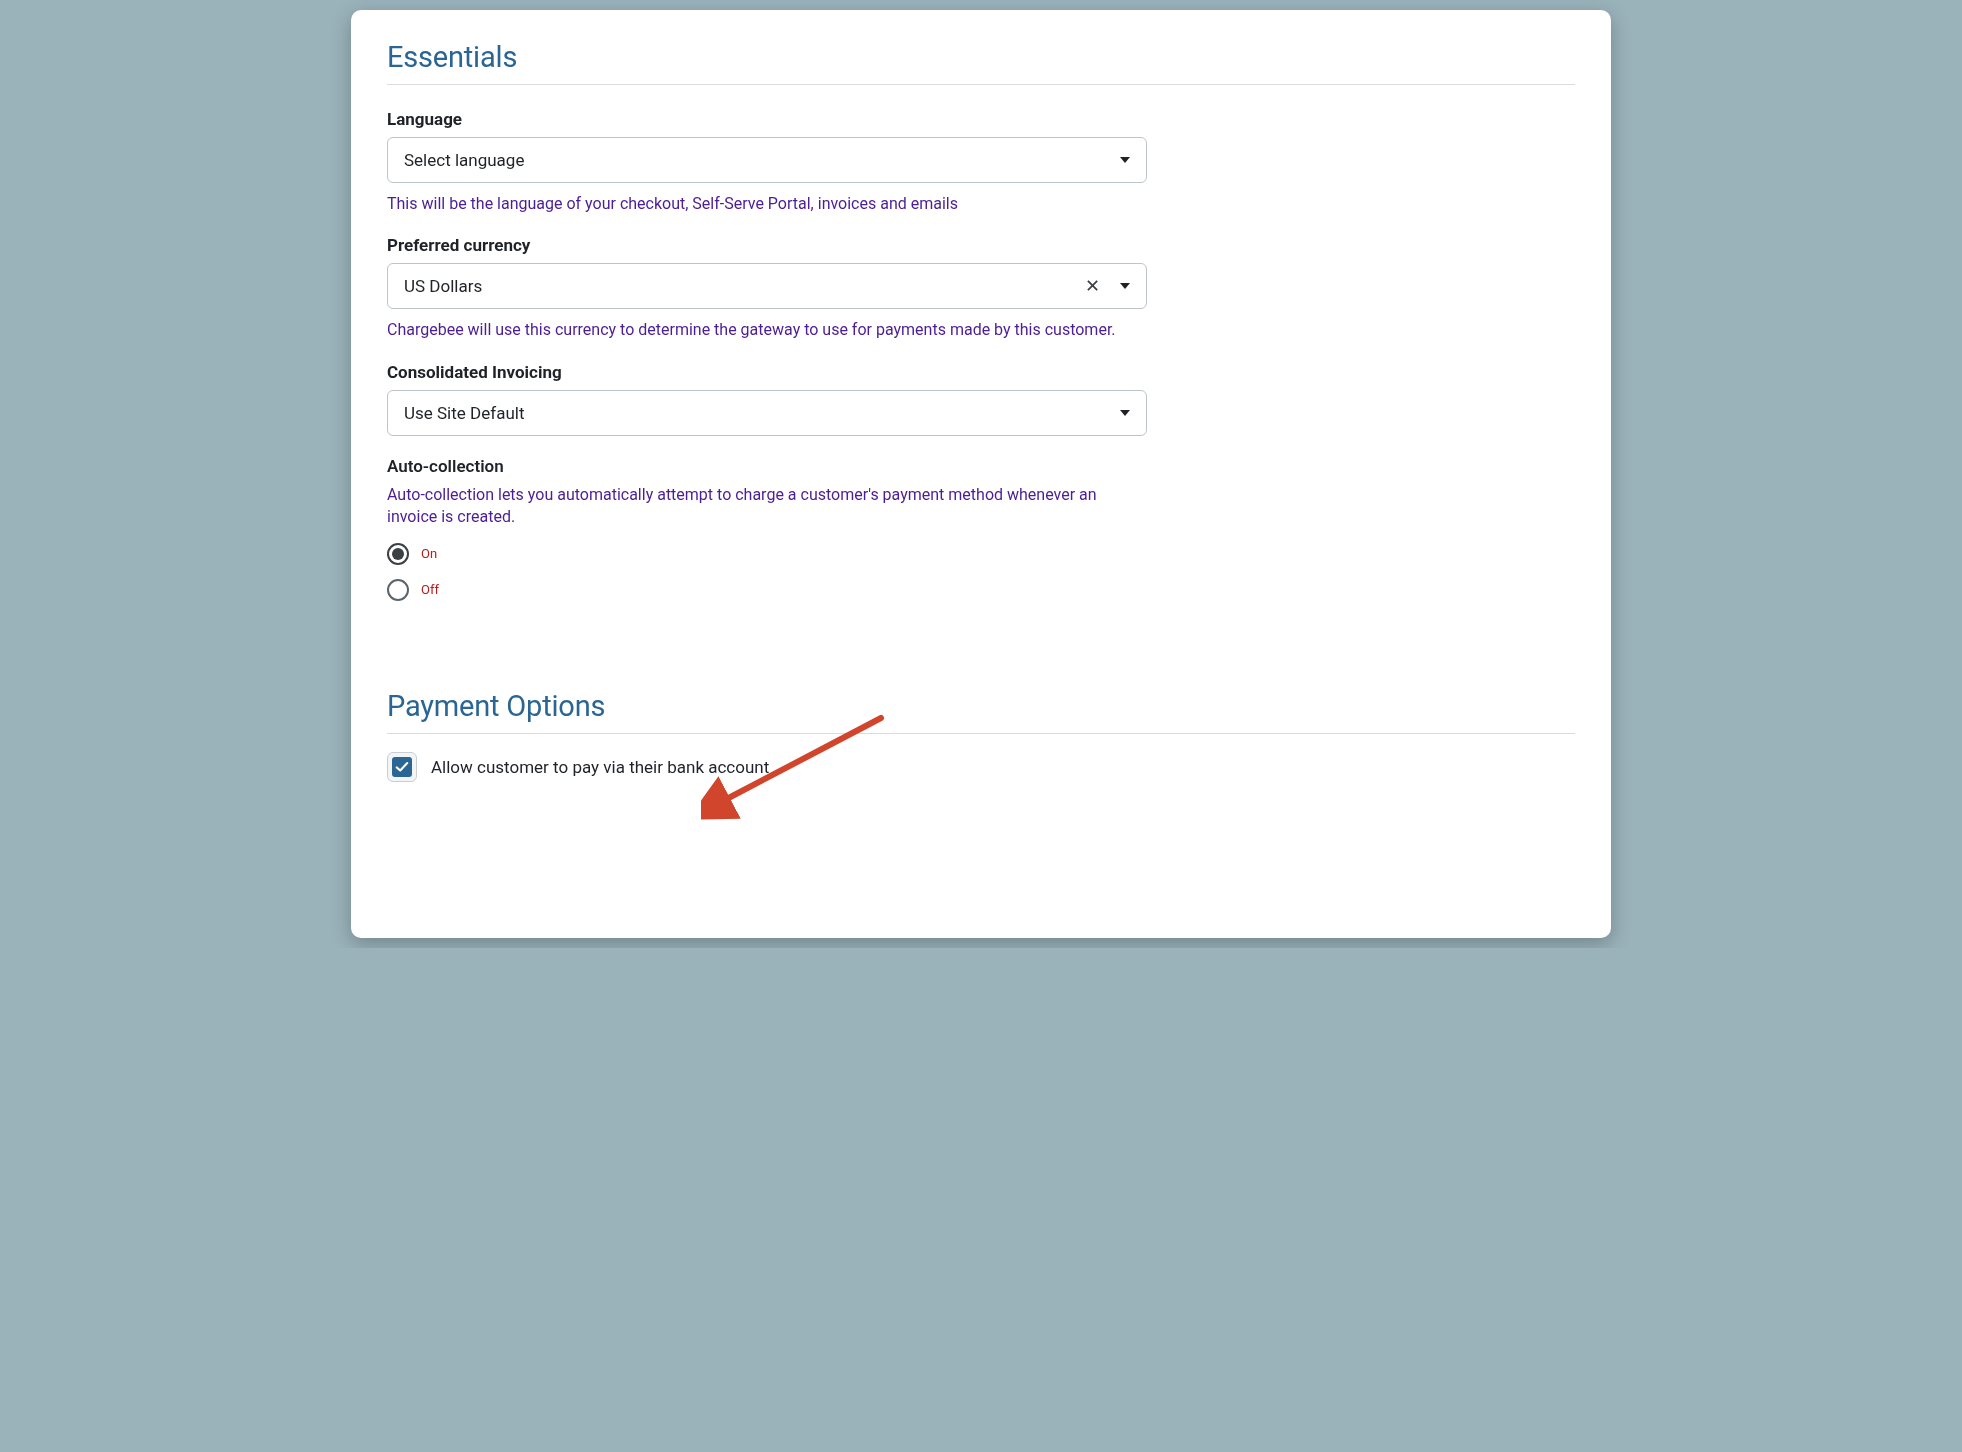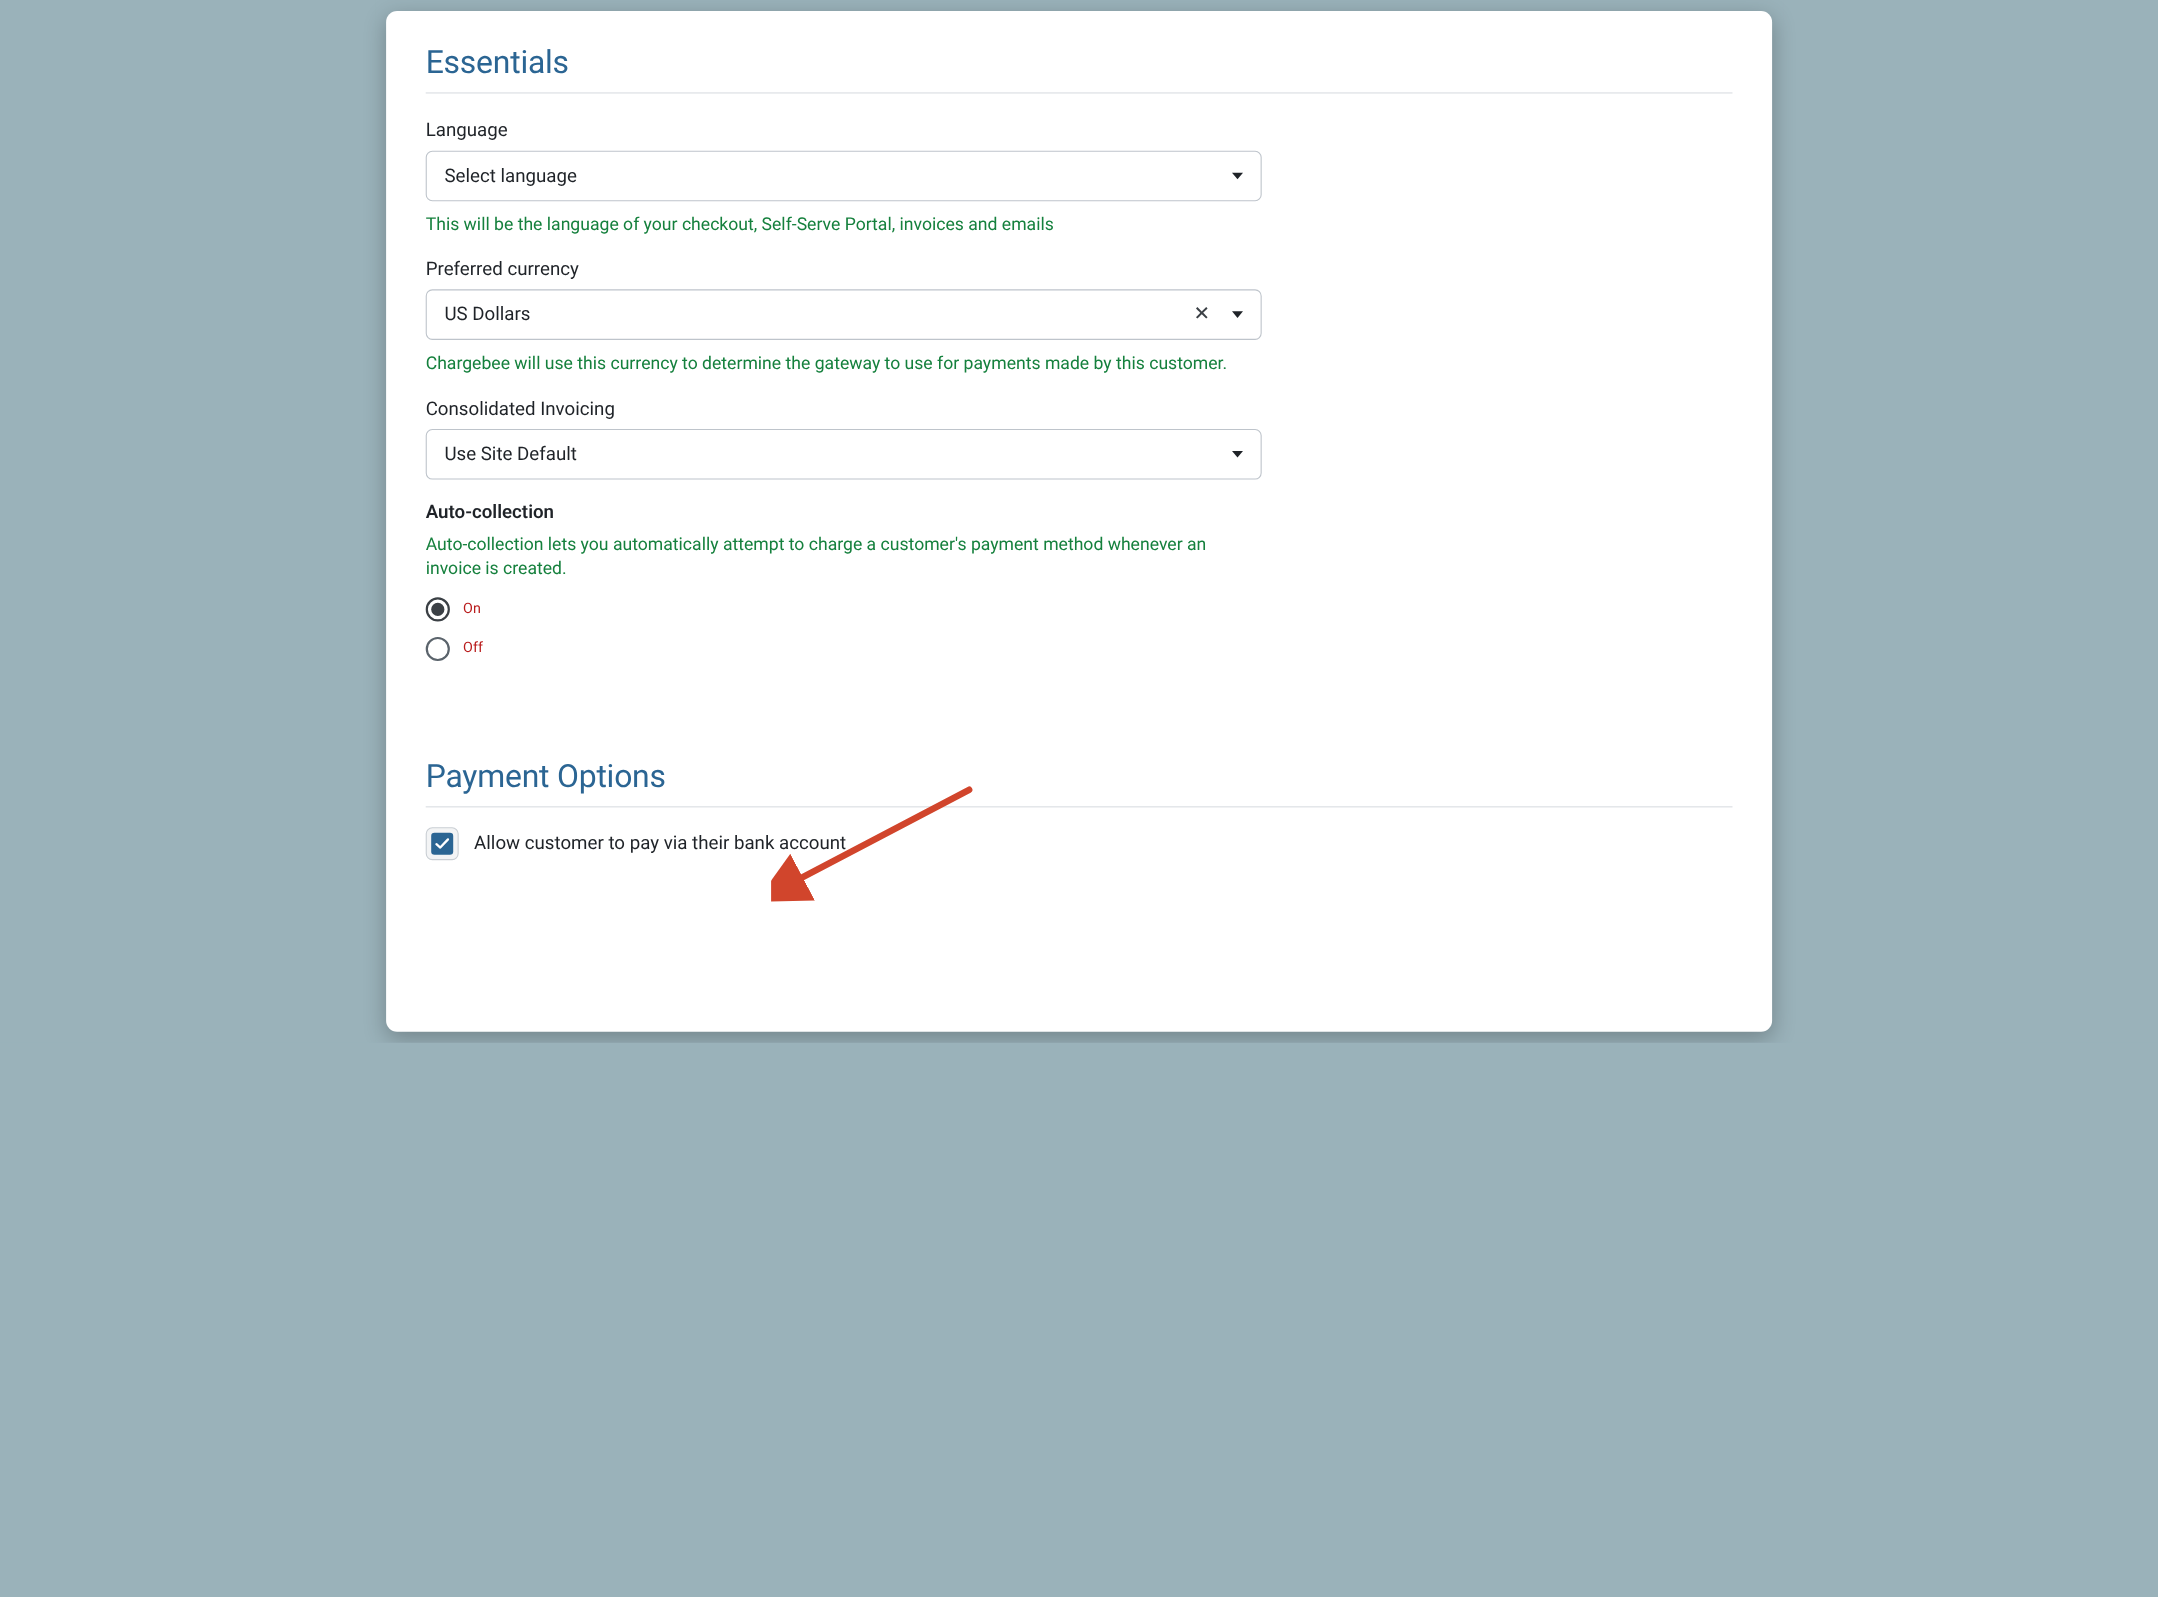--- a/index.html
+++ b/index.html
@@ -42,21 +42,21 @@
     width: 760px;
   }
   .form-group {
     margin-bottom: 20px;
   }
   .form-label {
     font-size: 17px;
     color: #1F2328;
     margin-bottom: 8px;
     display: block;
-    font-weight: 400;
+    font-weight: 700;
   }
   .form-label-strong {
     font-weight: 600;
   }
   .select-wrap {
     position: relative;
     width: 100%;
     height: 46px;
     border: 1px solid #BEC4CB;
     border-radius: 6px;
@@ -77,21 +77,21 @@
     margin-left: 10px;
   }
   .clear-x {
     font-size: 18px;
     color: #3B4045;
     margin-right: 10px;
     line-height: 1;
   }
   .help-text {
     font-size: 16px;
-    color: #15803d;
+    color: #4c1d95;
     margin-top: 10px;
     line-height: 1.4;
   }
   .radio-group { margin-top: 14px; }
   .radio-row {
     display: flex;
     align-items: center;
     gap: 12px;
     margin-bottom: 14px;
     cursor: pointer;

